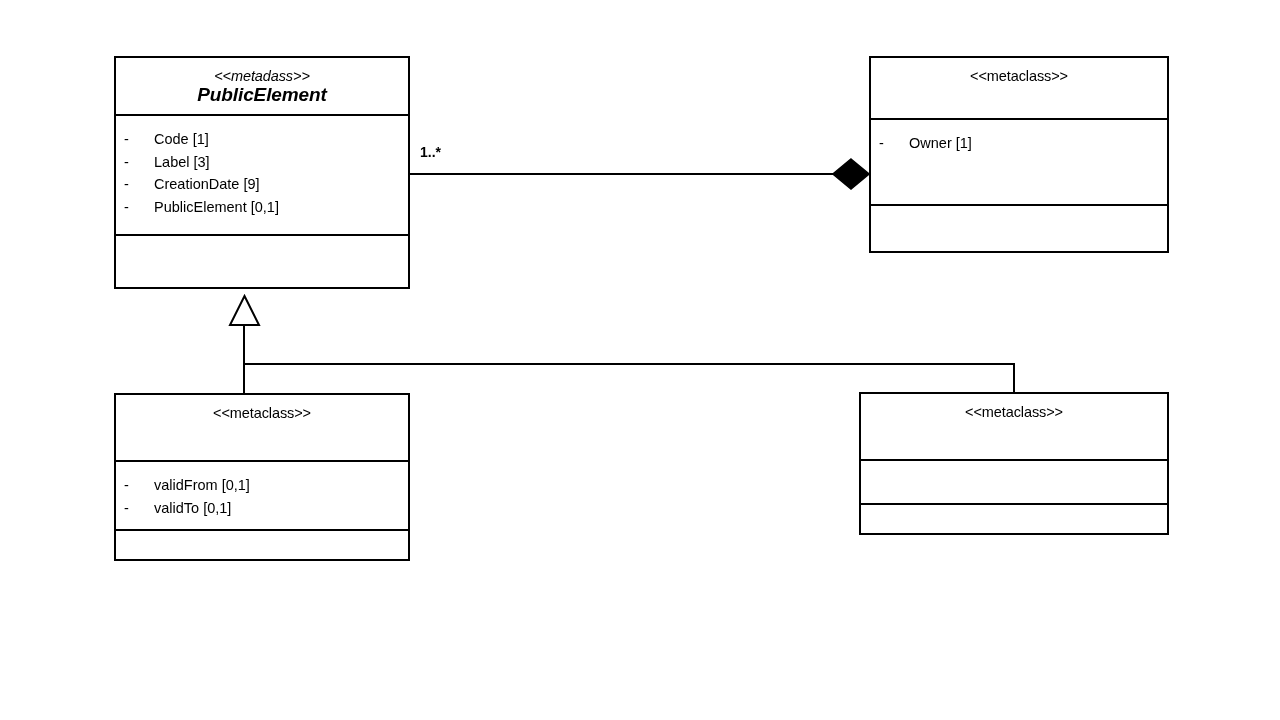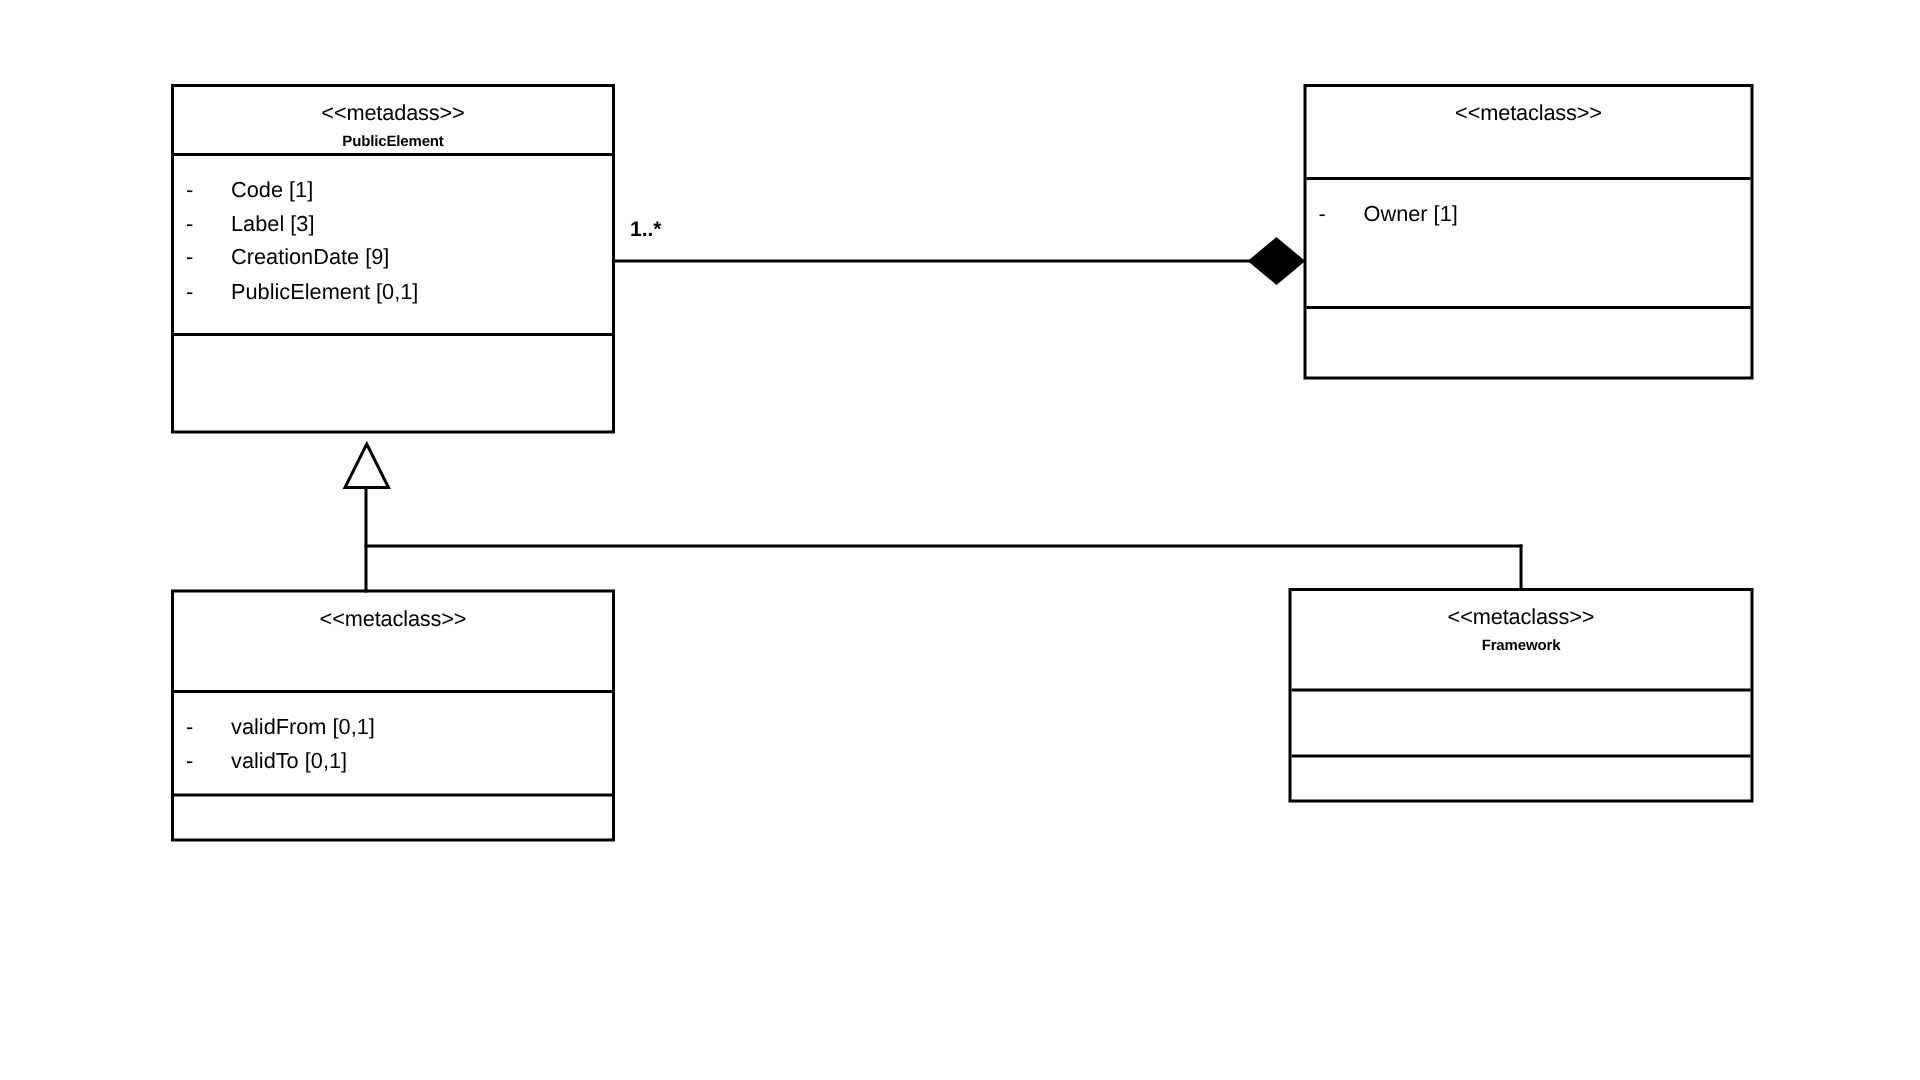--- a/index.html
+++ b/index.html
@@ -36,21 +36,21 @@
     text-align: center;
     padding-top: 10px;
   }
   .stereotype {
     font-size: 14.5px;
     line-height: 17px;
     font-weight: normal;
     letter-spacing: -0.1px;
   }
   .class-name {
-    font-size: 10px;
+    font-size: 19px;
     line-height: 19px;
     font-weight: bold;
     letter-spacing: -0.1px;
   }
   .attr-list {
     list-style: none;
     margin: 0;
     padding: 12px 0 0 0;
   }
   .attr-item {
@@ -94,21 +94,21 @@
   .diamond svg { display: block; }
   .triangle { position: absolute; }
   .triangle svg { display: block; }
 </style>
 </head>
 <body>
 
 <div id="canvas">
 
   <div class="uml-class" style="left:114px; top:56px; width:296px; height:233px;">
-    <div class="compartment class-header" style="height:44px;">
+    <div class="compartment class-header" style="height:56px;font-style:italic;">
       <div class="stereotype">&lt;&lt;metadass&gt;&gt;</div>
       <div class="class-name">PublicElement</div>
     </div>
     <div class="compartment divider-top" style="height:120px;">
       <ul class="attr-list">
         <li class="attr-item">
           <span class="attr-visibility">-</span>
           <span>Code [1]</span>
         </li>
         <li class="attr-item">
@@ -158,21 +158,20 @@
           <span>validTo [0,1]</span>
         </li>
       </ul>
     </div>
     <div class="compartment divider-top empty-compartment"></div>
   </div>
 
   <div class="uml-class" style="left:859px; top:392px; width:310px; height:143px;">
     <div class="compartment class-header" style="height:65px;">
       <div class="stereotype">&lt;&lt;metaclass&gt;&gt;</div>
-      <div class="class-name">Framework</div>
     </div>
     <div class="compartment divider-top" style="height:44px;"></div>
     <div class="compartment divider-top empty-compartment"></div>
   </div>
 
   <div class="edge edge-h" style="left:410px; top:173px; width:424px;"></div>
 
   <div class="multiplicity-label" style="left:420px; top:144px;">1..*</div>
 
   <div class="diamond" style="left:832px; top:158px;">

